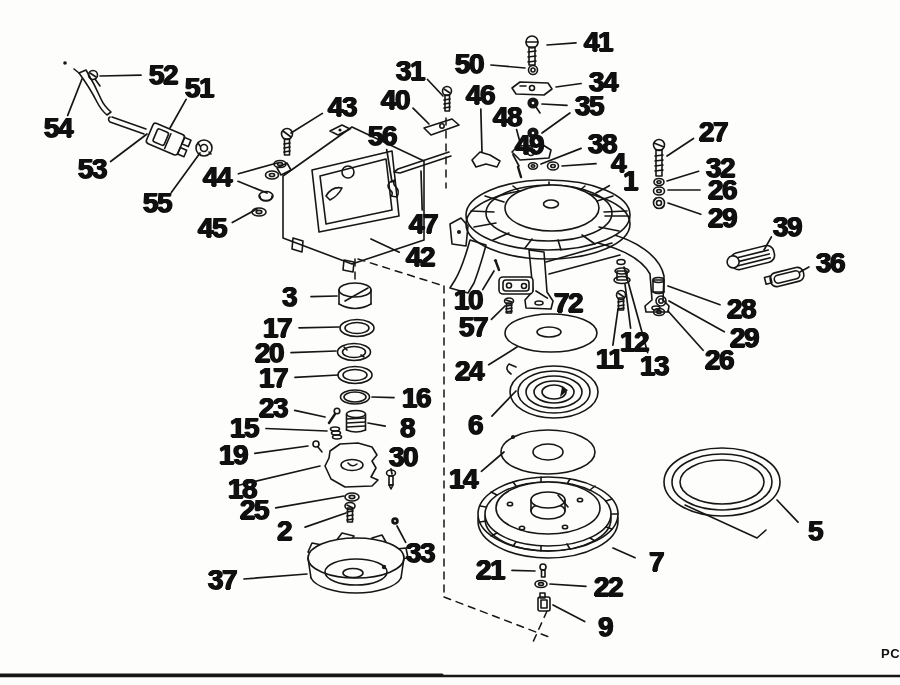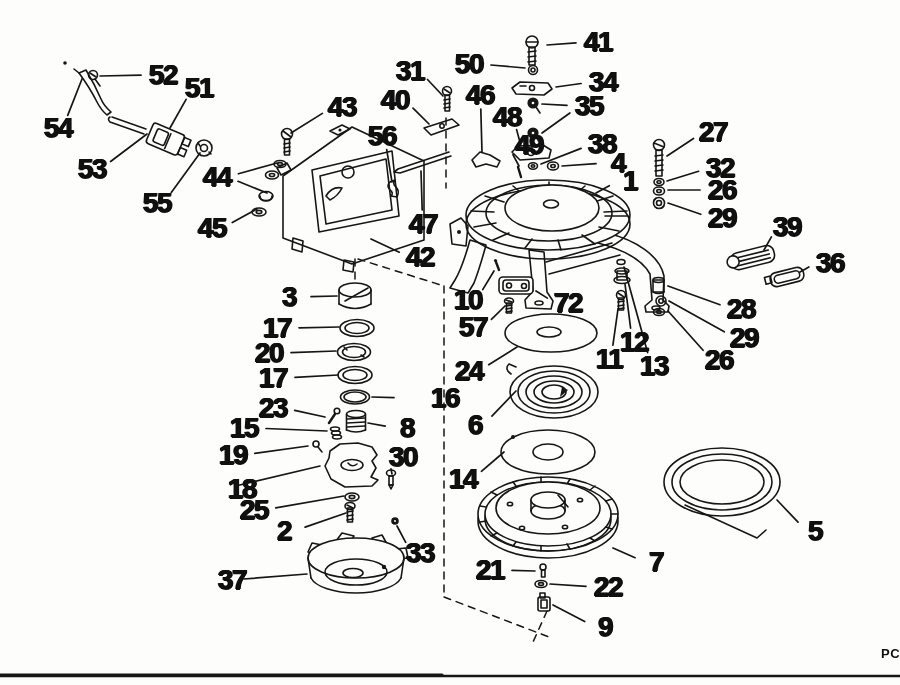--- a/index.html
+++ b/index.html
@@ -386,31 +386,31 @@
       <div class="part-label" style="left: 410px; top: 71px;">31</div>
       <div class="part-label" style="left: 382px; top: 136px;">56</div>
       <div class="part-label" style="left: 217px; top: 177px;">44</div>
       <div class="part-label" style="left: 212px; top: 228px;">45</div>
       <div class="part-label" style="left: 423px; top: 224px;">47</div>
       <div class="part-label" style="left: 420px; top: 257px;">42</div>
       <div class="part-label" style="left: 289px; top: 297px;">3</div>
       <div class="part-label" style="left: 277px; top: 328px;">17</div>
       <div class="part-label" style="left: 269px; top: 353px;">20</div>
       <div class="part-label" style="left: 273px; top: 378px;">17</div>
-      <div class="part-label" style="left: 416px; top: 398px; margin-left: 29px;">16</div>
+      <div class="part-label" style="left: 416px; top: 398px;">16</div>
       <div class="part-label" style="left: 273px; top: 408px; text-align: center;">23</div>
       <div class="part-label" style="left: 244px; top: 428px;">15</div>
       <div class="part-label" style="left: 407px; top: 428px;">8</div>
       <div class="part-label" style="left: 233px; top: 455px;">19</div>
       <div class="part-label" style="left: 403px; top: 457px;">30</div>
       <div class="part-label" style="left: 214px; top: 489px; margin-left: 28px;">18</div>
       <div class="part-label" style="left: 254px; top: 510px;">25</div>
       <div class="part-label" style="left: 284px; top: 531px;">2</div>
       <div class="part-label" style="left: 420px; top: 553px;">33</div>
-      <div class="part-label" style="left: 222px; top: 580px; margin-left: 10px;">37</div>
+      <div class="part-label" style="left: 222px; top: 580px;">37</div>
       <div class="part-label" style="left: 598px; top: 42px;">41</div>
       <div class="part-label" style="left: 469px; top: 64px;">50</div>
       <div class="part-label" style="left: 603px; top: 82px;">34</div>
       <div class="part-label" style="left: 589px; top: 106px;">35</div>
       <div class="part-label" style="left: 480px; top: 95px;">46</div>
       <div class="part-label" style="left: 507px; top: 117px;">48</div>
       <div class="part-label" style="left: 497px; top: 145px; margin-left: 32px;">49</div>
       <div class="part-label" style="left: 602px; top: 144px;">38</div>
       <div class="part-label" style="left: 618px; top: 163px;">4</div>
       <div class="part-label" style="left: 630px; top: 181px;">1</div>

